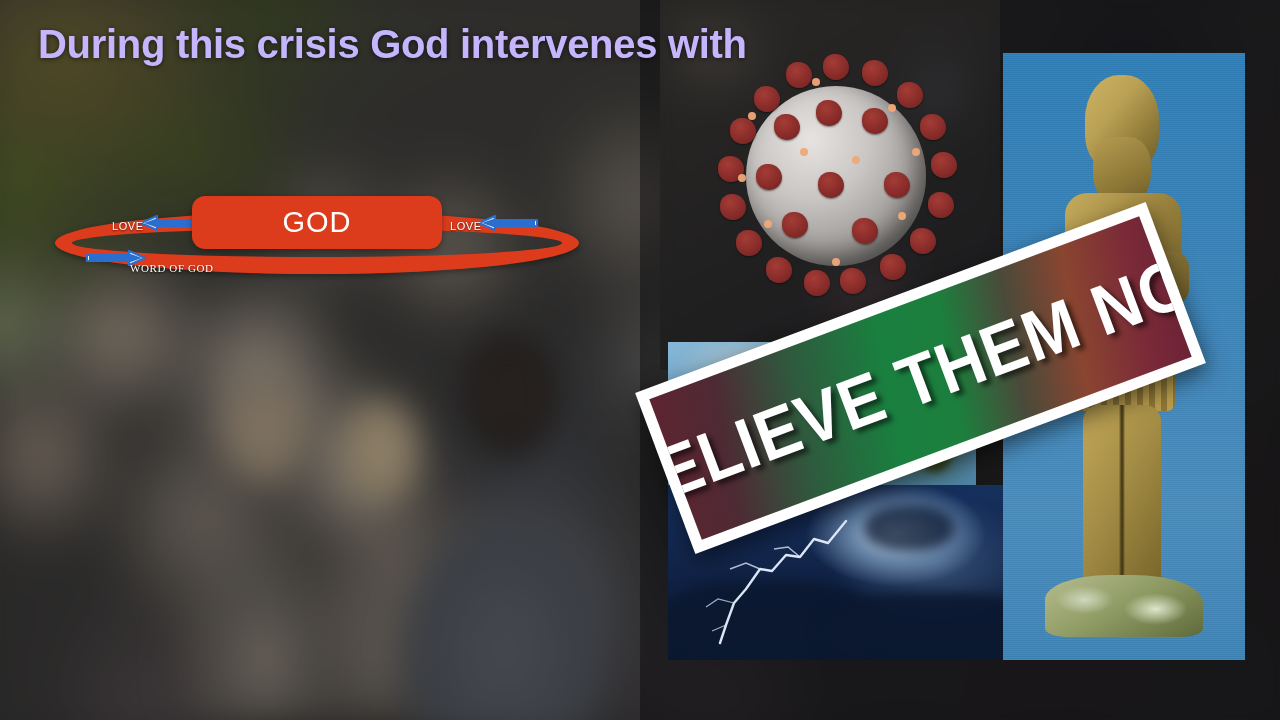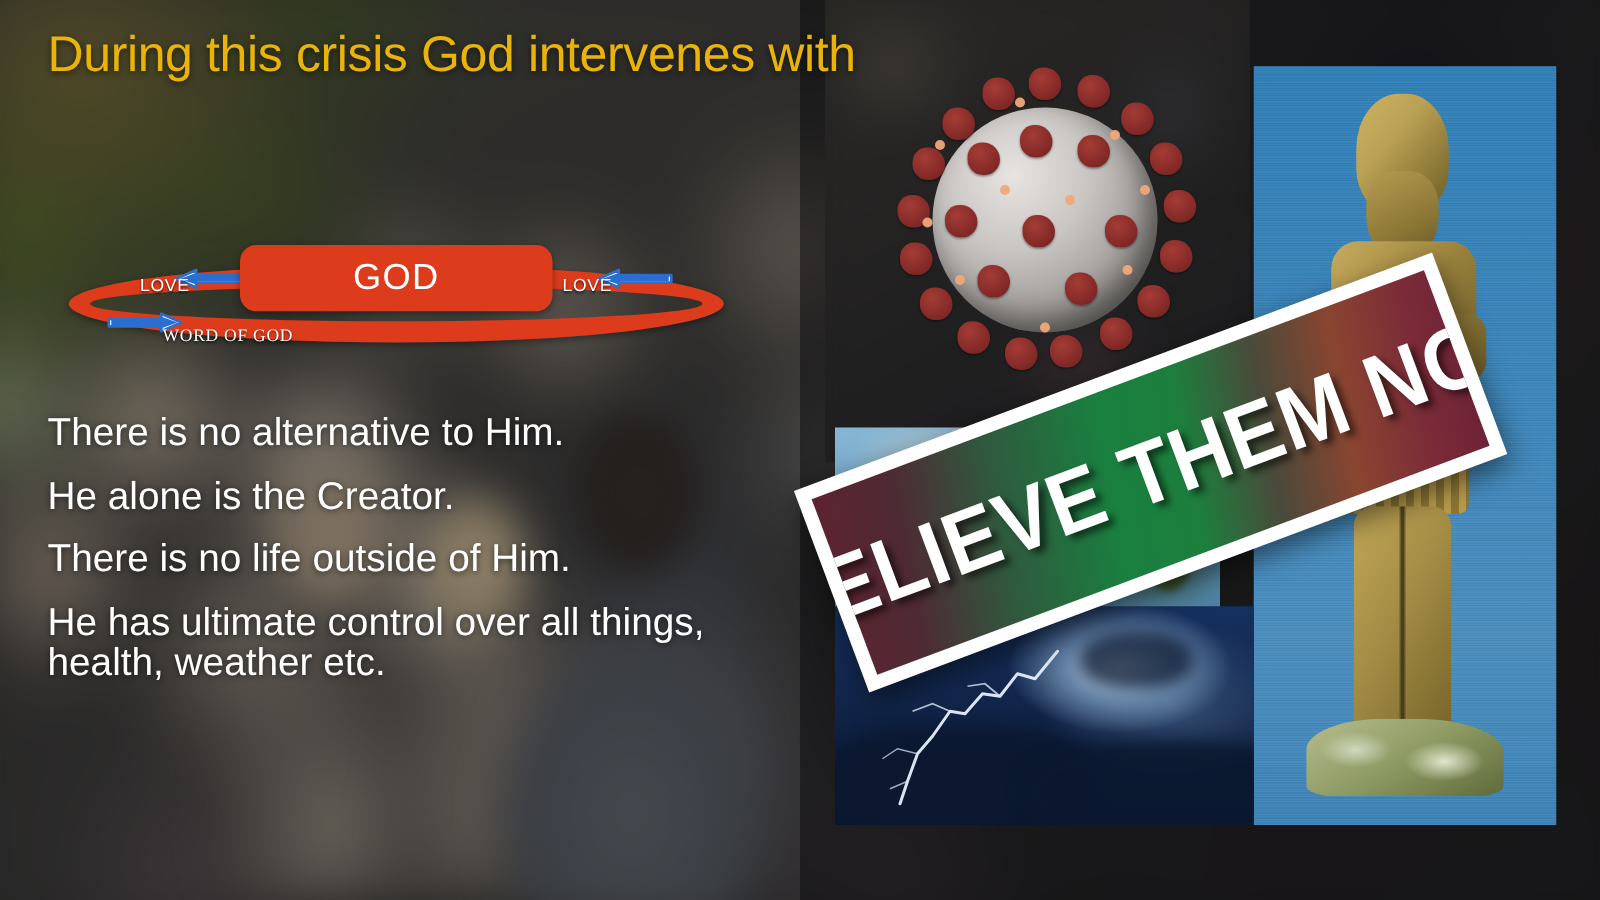--- a/index.html
+++ b/index.html
@@ -106,24 +106,24 @@
     width: 640px; height: 720px;
     background: rgba(12,12,14,0.62);
   }
 
   
   .title-block {
     position: absolute;
     left: 38px;
     top: 20px;
     width: 620px;
-    color: #eab308;
+    color: #c4b5fd;
     font-size: 40px;
     line-height: 1.23;
-    font-weight: 400;
+    font-weight: 700;
     letter-spacing: -0.3px;
     text-shadow: 0 1px 5px rgba(0,0,0,0.55);
     font-stretch: condensed;
   }
   .title-block .tline { display: block; white-space: nowrap; }
 
   .bullets {
     position: absolute;
     left: 38px;
     top: 330px;
@@ -174,21 +174,21 @@
     display: flex;
     align-items: center;
     justify-content: center;
     letter-spacing: 1px;
     box-shadow: 0 2px 6px rgba(0,0,0,0.35);
     font-stretch: condensed;
   }
   .dlabel {
     position: absolute;
     color: #fff;
-    font-size: 14px;
+    font-size: 11px;
     letter-spacing: 0.6px;
     text-shadow: 0 1px 2px rgba(0,0,0,0.7);
     font-stretch: condensed;
     white-space: nowrap;
   }
   .lbl-love  { left: 57px;  top: 32px; }
   .lbl-fruit { left: 395px; top: 32px; }
   .lbl-word  { left: 75px;  top: 74px; font-family: Liberation Serif, serif; }
 
   .arrow-svg { position: absolute; overflow: visible; }
@@ -512,21 +512,14 @@
 
     <div class="god-box">
       <span>GOD</span>
     </div>
 
     <span class="dlabel lbl-love">LOVE</span>
     <span class="dlabel lbl-fruit">LOVE</span>
     <span class="dlabel lbl-word">WORD OF GOD</span>
   </div>
 
-  <div class="bullets">
-    <span class="b">There is no alternative to Him.</span>
-    <span class="b">He alone is the Creator.</span>
-    <span class="b">There is no life outside of Him.</span>
-    <span class="b">He has ultimate control over all things,
-health, weather etc.</span>
-  </div>
 
 </div>
 
 </body></html>

